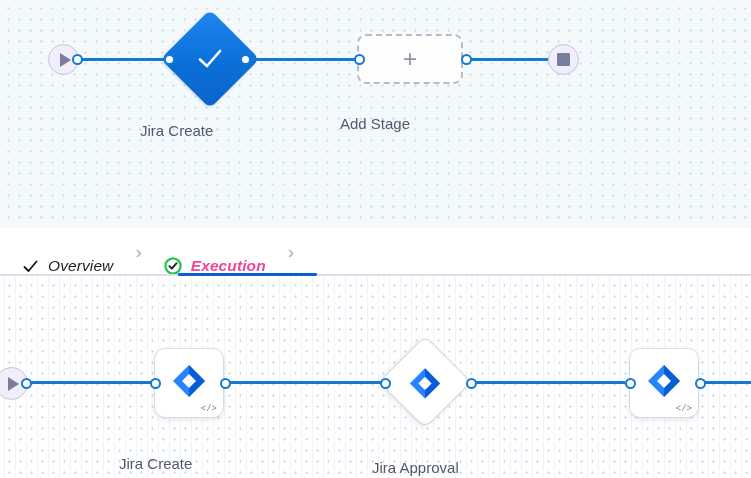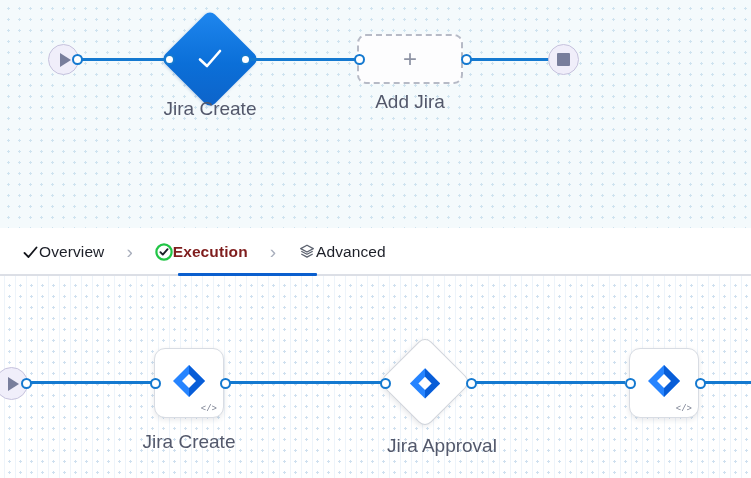--- a/index.html
+++ b/index.html
@@ -29,27 +29,27 @@
   .tabbar-divider {
     position: absolute; left: 0; top: 274px; width: 751px; height: 2px;
     background: #dcdfe6;
   }
   .tab-underline {
     position: absolute; left: 178px; top: 273px; width: 139px; height: 3px;
     background: #0b5fce;
     border-radius: 1px;
   }
   .tab {
-    display: flex; align-items: center; 
-    height: 46px; cursor: pointer;
+    display: flex; align-items: flex-end; gap: 9px;
+    height: 46px; cursor: pointer; font-style: italic;
   }
   .tab-label {
     font-size: 15.5px; color: #1c1f28; letter-spacing: .1px;
   }
-  .tab.active .tab-label { font-weight: bold; color: #7f1d1d; }
+  .tab.active .tab-label { font-weight: bold; color: #ec4899; }
   .tab-sep {
     color: #a8aebc; font-size: 19px; margin: 0 22px; user-select: none;
     font-weight: 300;
   }
   .ico { display: inline-flex; align-items: center; justify-content: center; }
 
   
   .canvas-bottom {
     position: absolute; left: 0; top: 276px; width: 751px; height: 202px;
     background-color: #ffffff;
@@ -78,22 +78,22 @@
   .play-tri {
     width: 0; height: 0;
     border-left: 11px solid #787e9c;
     border-top: 7px solid transparent;
     border-bottom: 7px solid transparent;
     margin-left: 4px;
   }
   .stop-sq { width: 13px; height: 13px; background: #787e9c; border-radius: 1px; }
 
   .node-label {
-    position: absolute; text-align: center;
-    font-size: 19px; color: #53586b; white-space: nowrap;
+    position: absolute; text-align: left;
+    font-size: 15px; color: #53586b; white-space: nowrap; margin-top: 24px;
   }
 
   
   .diamond-blue {
     width: 70px; height: 70px;
     background: linear-gradient(135deg, #1f87ef 0%, #0b6fd8 55%, #0d63c9 100%);
     transform: rotate(45deg); border-radius: 7px; z-index: 4;
     box-shadow: 0 1px 3px rgba(20,80,160,.25);
   }
   .diamond-blue .chk {
@@ -166,21 +166,21 @@
     <div class="endpoint-circle" style="left:240px; top:54px;"></div>
     <div class="node-label" style="left:140px; top:98px; width:140px;">Jira Create</div>
 
     <div class="node" style="left:357px; top:34px;">
       <div class="add-stage-box">
         <span class="plus-glyph">+</span>
       </div>
     </div>
     <div class="endpoint-circle" style="left:354px; top:54px;"></div>
     <div class="endpoint-circle" style="left:461px; top:54px;"></div>
-    <div class="node-label" style="left:340px; top:91px; width:140px;">Add Jira</div>
+    <div class="node-label" style="left:340px; top:91px; width:140px;">Add Stage</div>
 
     <div class="terminal" style="left:548px; top:44px; width:31px; height:31px;">
       <div class="stop-sq"></div>
     </div>
     <div class="endpoint-circle" style="left:556px; top:54px; opacity:0;"></div>
   </div>
 
   <div class="tabbar">
 
     <div class="tab">
@@ -199,30 +199,20 @@
         <svg width="18" height="18" viewBox="0 0 18 18" aria-hidden="true">
           <circle cx="9" cy="9" r="7.6" fill="#ffffff" stroke="#21c546" stroke-width="2.2"></circle>
           <path d="M5.4 9.2 L7.8 11.6 L12.6 6.2" fill="none" stroke="#1c1f28" stroke-width="1.9" stroke-linecap="round" stroke-linejoin="round"></path>
         </svg>
       </span>
       <span class="tab-label">Execution</span>
     </div>
 
     <span class="tab-sep">›</span>
 
-    <div class="tab">
-      <span class="ico">
-        <svg width="18" height="18" viewBox="0 0 18 18" aria-hidden="true">
-          <path d="M9 2.2 L15.3 5.6 L9 9 L2.7 5.6 Z" fill="none" stroke="#5d6370" stroke-width="1.3" stroke-linejoin="round"></path>
-          <path d="M3.3 8.2 L9 11.3 L14.7 8.2" fill="none" stroke="#5d6370" stroke-width="1.3" stroke-linejoin="round"></path>
-          <path d="M3.3 11 L9 14.1 L14.7 11" fill="none" stroke="#5d6370" stroke-width="1.3" stroke-linejoin="round"></path>
-        </svg>
-      </span>
-      <span class="tab-label">Advanced</span>
-    </div>
   </div>
 
   <div class="tabbar-divider"></div>
   <div class="tab-underline"></div>
 
   <div class="canvas-bottom">
 
     <div class="wire" style="left:25px; top:105px; width:130px;"></div>
     <div class="wire" style="left:225px; top:105px; width:160px;"></div>
     <div class="wire" style="left:470px; top:105px; width:155px;"></div>

